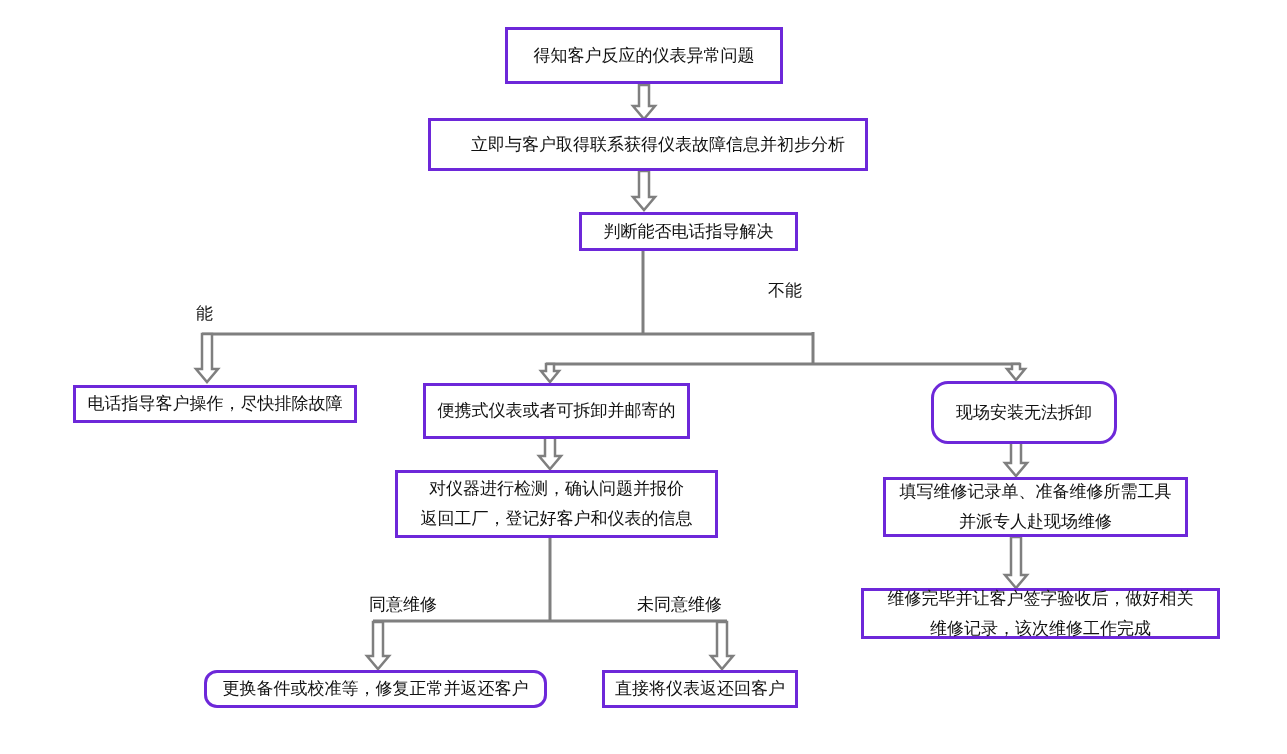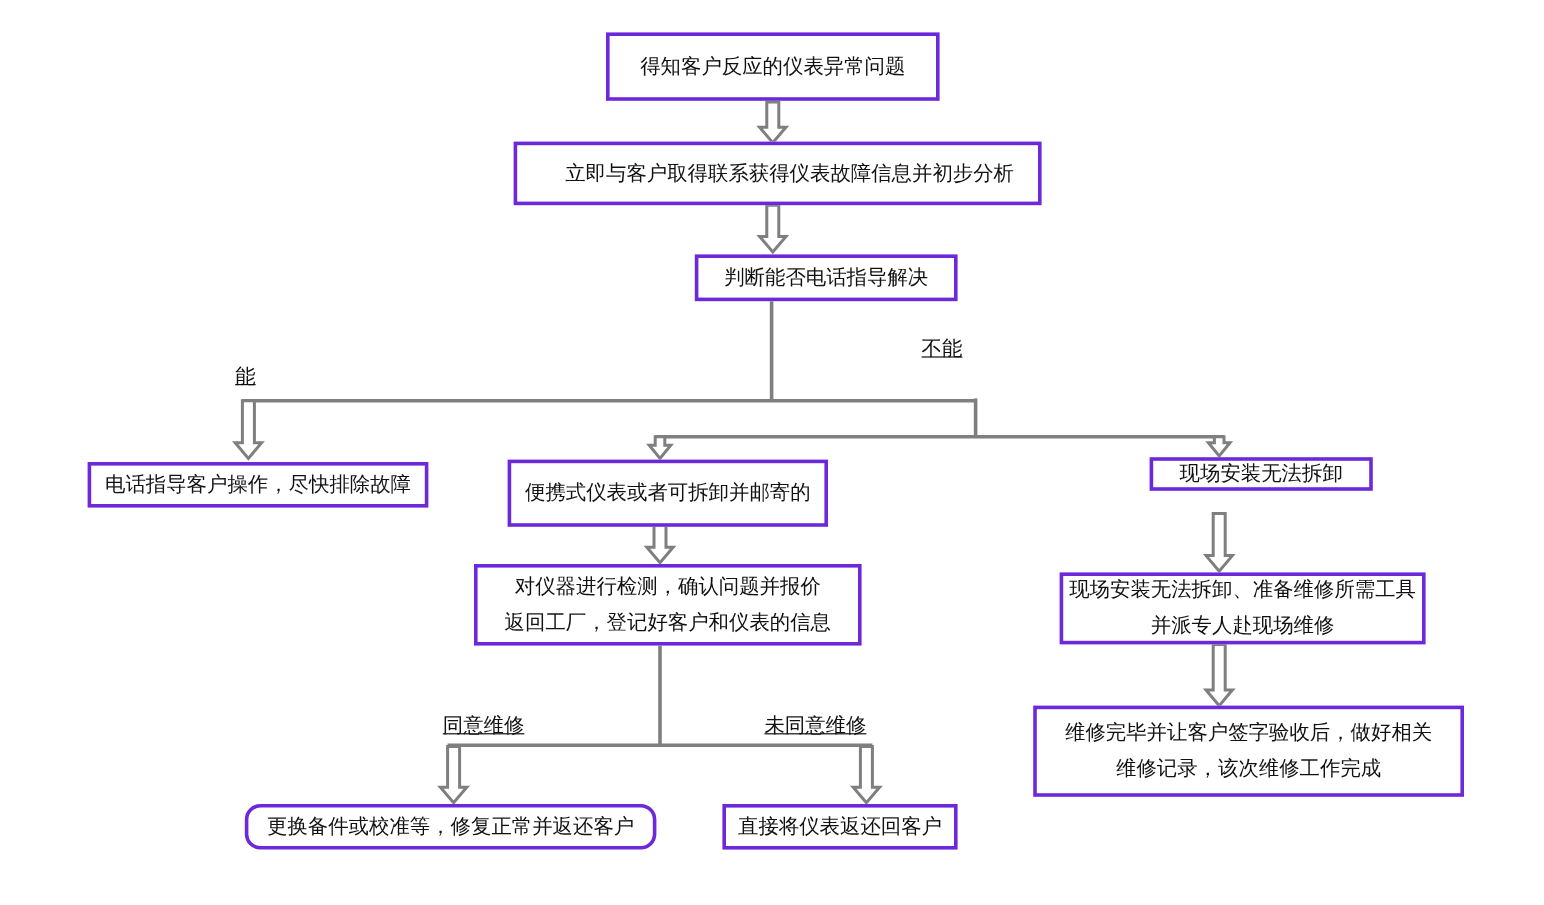--- a/index.html
+++ b/index.html
@@ -44,32 +44,31 @@
   .node .nline{
     display:block;
     line-height:1.75;
     white-space:nowrap;
   }
   .edge-label{
     position:absolute;
     font-size:17px;
     color:#111111;
     white-space:nowrap;
-    text-decoration:underline;
   }
   
   #n1{left:505px;top:27px;width:278px;height:57px;}
   #n2{left:428px;top:118px;width:440px;height:53px;padding-left:20px;}
   #n3{left:535px;top:212px;width:219px;height:39px;margin-left:44px;}
   #n4{left:73px;top:385px;width:284px;height:38px;}
   #n5{left:423px;top:383px;width:267px;height:56px;}
   #n6{left:395px;top:470px;width:323px;height:68px;}
-  #n7{left:958px;top:381px;width:186px;height:28px;}
+  #n7{left:931px;top:381px;width:186px;height:63px;border-radius:17px;}
   #n8{left:883px;top:477px;width:305px;height:60px;}
-  #n9{left:861px;top:588px;width:359px;height:76px;}
+  #n9{left:861px;top:588px;width:359px;height:51px;}
   #n10{left:204px;top:670px;width:343px;height:38px;border-radius:13px;}
   #n11{left:602px;top:670px;width:196px;height:38px;}
   
   #lbl-can{left:196px;top:302px;}
   #lbl-cannot{left:768px;top:279px;}
   #lbl-agree{left:345px;top:593px;margin-left:24px;}
   #lbl-disagree{left:637px;top:593px;}
 </style>
 </head>
 <body>
@@ -120,21 +119,21 @@
   <div class="node" id="n6">
     <span class="nline">对仪器进行检测，确认问题并报价</span>
     <span class="nline">返回工厂，登记好客户和仪表的信息</span>
   </div>
 
   <div class="node" id="n7">
     <span class="nline">现场安装无法拆卸</span>
   </div>
 
   <div class="node" id="n8">
-    <span class="nline">现场安装无法拆卸、准备维修所需工具</span>
+    <span class="nline">填写维修记录单、准备维修所需工具</span>
     <span class="nline">并派专人赴现场维修</span>
   </div>
 
   <div class="node" id="n9">
     <span class="nline">维修完毕并让客户签字验收后，做好相关</span>
     <span class="nline">维修记录，该次维修工作完成</span>
   </div>
 
   <div class="node" id="n10">
     <span class="nline">更换备件或校准等，修复正常并返还客户</span>

